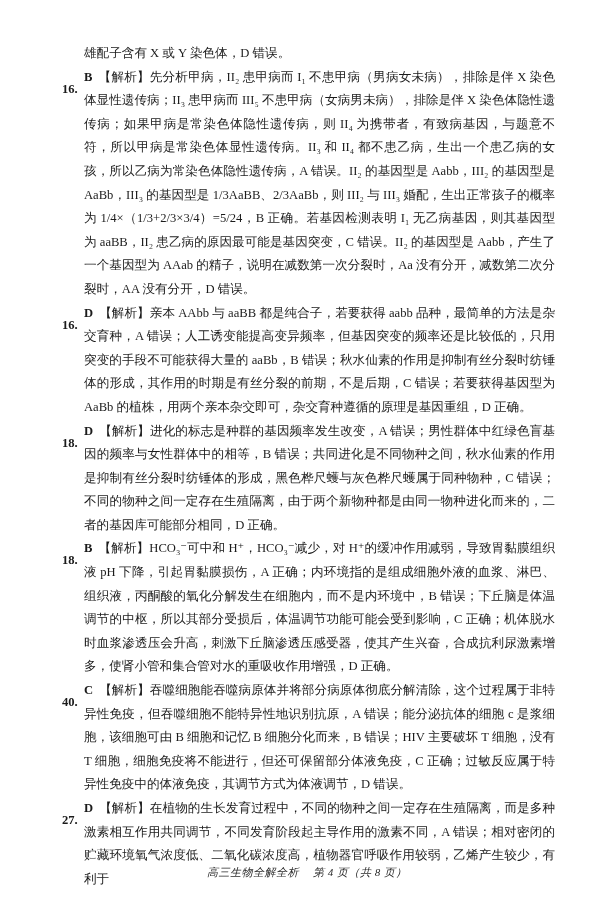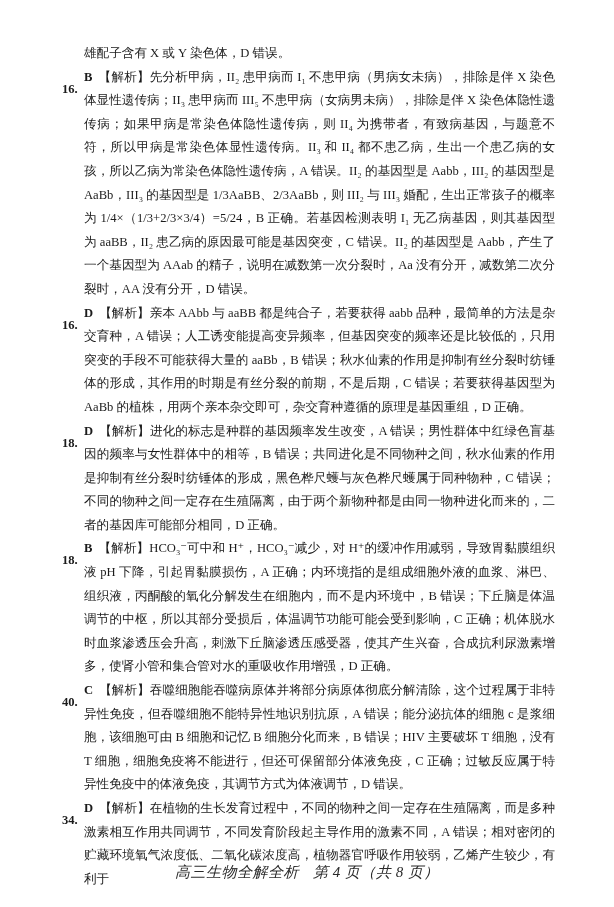--- a/index.html
+++ b/index.html
@@ -42,21 +42,21 @@
   }
   .tag {
     font-weight: normal;
   }
   .footer {
     position: absolute;
     left: 0;
     right: 0;
     bottom: 22px;
     text-align: center;
-    font-size: 15px;
+    font-size: 11px;
     font-style: italic;
     color: #2a2a2a;
     letter-spacing: 0.5px;
   }
   .footer .doc-title { margin-right: 14px; }
 </style>
 </head>
 <body>
 
 <div class="page">
@@ -66,17 +66,17 @@
   <div class="item"><span class="num">16.</span><span class="ans">B</span><span class="tag">【解析】</span><span class="txt">先分析甲病，II₂ 患甲病而 I₁ 不患甲病（男病女未病），排除是伴 X 染色体显性遗传病；II₃ 患甲病而 III₅ 不患甲病（女病男未病），排除是伴 X 染色体隐性遗传病；如果甲病是常染色体隐性遗传病，则 II₄ 为携带者，有致病基因，与题意不符，所以甲病是常染色体显性遗传病。II₃ 和 II₄ 都不患乙病，生出一个患乙病的女孩，所以乙病为常染色体隐性遗传病，A 错误。II₂ 的基因型是 Aabb，III₂ 的基因型是 AaBb，III₃ 的基因型是 1/3AaBB、2/3AaBb，则 III₂ 与 III₃ 婚配，生出正常孩子的概率为 1/4×（1/3+2/3×3/4）=5/24，B 正确。若基因检测表明 I₁ 无乙病基因，则其基因型为 aaBB，II₂ 患乙病的原因最可能是基因突变，C 错误。II₂ 的基因型是 Aabb，产生了一个基因型为 AAab 的精子，说明在减数第一次分裂时，Aa 没有分开，减数第二次分裂时，AA 没有分开，D 错误。</span></div>
 
   <div class="item"><span class="num">16.</span><span class="ans">D</span><span class="tag">【解析】</span><span class="txt">亲本 AAbb 与 aaBB 都是纯合子，若要获得 aabb 品种，最简单的方法是杂交育种，A 错误；人工诱变能提高变异频率，但基因突变的频率还是比较低的，只用突变的手段不可能获得大量的 aaBb，B 错误；秋水仙素的作用是抑制有丝分裂时纺锤体的形成，其作用的时期是有丝分裂的前期，不是后期，C 错误；若要获得基因型为 AaBb 的植株，用两个亲本杂交即可，杂交育种遵循的原理是基因重组，D 正确。</span></div>
 
   <div class="item"><span class="num">18.</span><span class="ans">D</span><span class="tag">【解析】</span><span class="txt">进化的标志是种群的基因频率发生改变，A 错误；男性群体中红绿色盲基因的频率与女性群体中的相等，B 错误；共同进化是不同物种之间，秋水仙素的作用是抑制有丝分裂时纺锤体的形成，黑色桦尺蠖与灰色桦尺蠖属于同种物种，C 错误；不同的物种之间一定存在生殖隔离，由于两个新物种都是由同一物种进化而来的，二者的基因库可能部分相同，D 正确。</span></div>
 
   <div class="item"><span class="num">18.</span><span class="ans">B</span><span class="tag">【解析】</span><span class="txt">HCO₃⁻可中和 H⁺，HCO₃⁻减少，对 H⁺的缓冲作用减弱，导致胃黏膜组织液 pH 下降，引起胃黏膜损伤，A 正确；内环境指的是组成细胞外液的血浆、淋巴、组织液，丙酮酸的氧化分解发生在细胞内，而不是内环境中，B 错误；下丘脑是体温调节的中枢，所以其部分受损后，体温调节功能可能会受到影响，C 正确；机体脱水时血浆渗透压会升高，刺激下丘脑渗透压感受器，使其产生兴奋，合成抗利尿激素增多，使肾小管和集合管对水的重吸收作用增强，D 正确。</span></div>
 
   <div class="item"><span class="num">40.</span><span class="ans">C</span><span class="tag">【解析】</span><span class="txt">吞噬细胞能吞噬病原体并将部分病原体彻底分解清除，这个过程属于非特异性免疫，但吞噬细胞不能特异性地识别抗原，A 错误；能分泌抗体的细胞 c 是浆细胞，该细胞可由 B 细胞和记忆 B 细胞分化而来，B 错误；HIV 主要破坏 T 细胞，没有 T 细胞，细胞免疫将不能进行，但还可保留部分体液免疫，C 正确；过敏反应属于特异性免疫中的体液免疫，其调节方式为体液调节，D 错误。</span></div>
 
-  <div class="item"><span class="num">34.</span><span class="ans">D</span><span class="tag">【解析】</span><span class="txt">在植物的生长发育过程中，不同的物种之间一定存在生殖隔离，而是多种激素相互作用共同调节，不同发育阶段起主导作用的激素不同，A 错误；相对密闭的贮藏环境氧气浓度低、二氧化碳浓度高，植物器官呼吸作用较弱，乙烯产生较少，有利于</span></div>
+  <div class="item"><span class="num">27.</span><span class="ans">D</span><span class="tag">【解析】</span><span class="txt">在植物的生长发育过程中，不同的物种之间一定存在生殖隔离，而是多种激素相互作用共同调节，不同发育阶段起主导作用的激素不同，A 错误；相对密闭的贮藏环境氧气浓度低、二氧化碳浓度高，植物器官呼吸作用较弱，乙烯产生较少，有利于</span></div>
 </div>
   </div>
   <div class="footer"><span class="doc-title">高三生物全解全析</span><span>第 4 页（共 8 页）</span></div>
 </div>
 
 </body></html>

